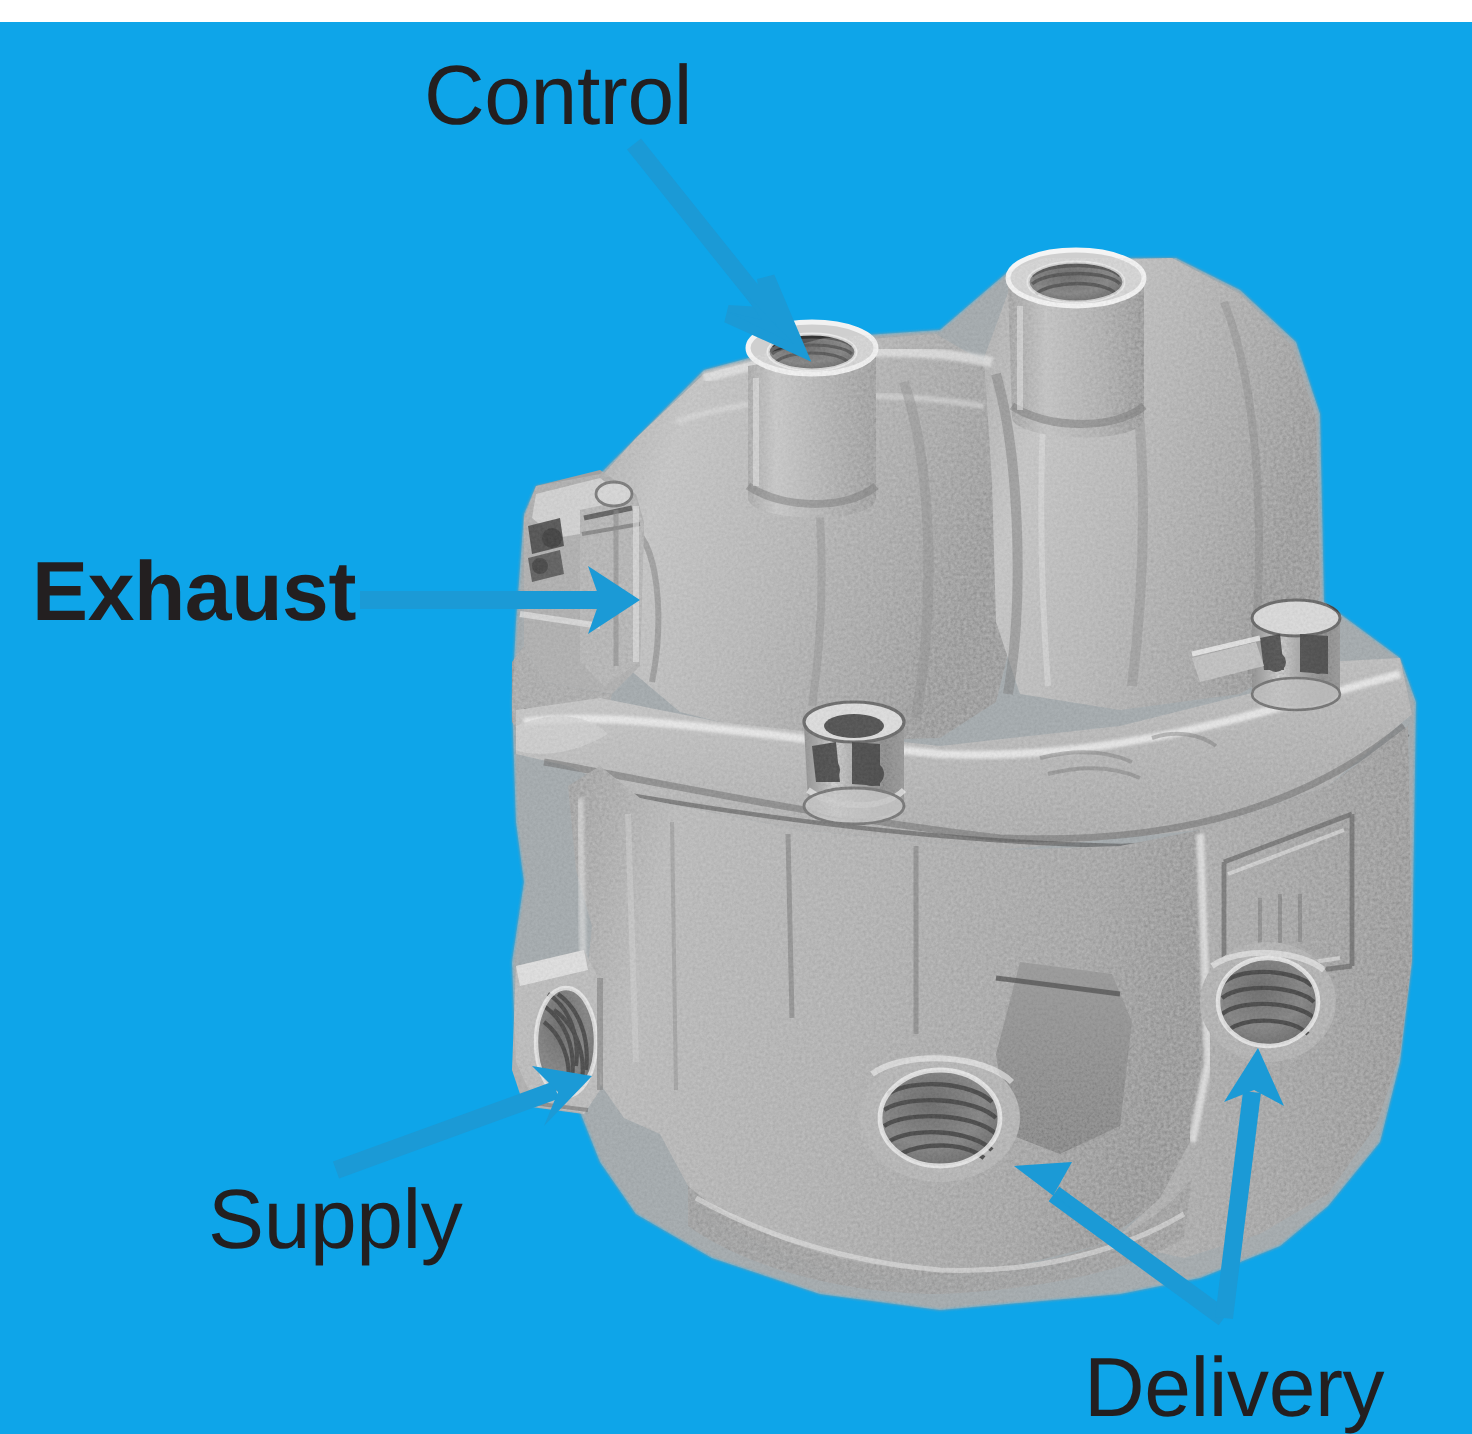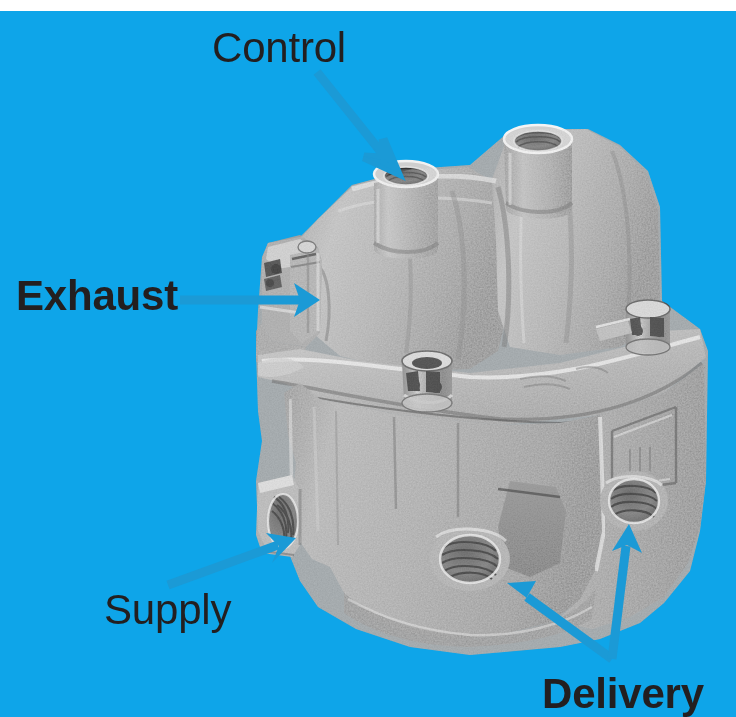--- a/index.html
+++ b/index.html
@@ -31,21 +31,21 @@
     font-size: 42px;
     line-height: 1;
     letter-spacing: -0.2px;
     color: #231f20;
     white-space: nowrap;
     -webkit-font-smoothing: antialiased;
   }
   #label-control  { left: 212px; top: 16px; }
   #label-exhaust  { left: 16px;  top: 264px; font-weight: bold; }
   #label-supply   { left: 104px; top: 578px; text-align: right; }
-  #label-delivery { left: 542px; top: 662px; font-weight: bold; }
+  #label-delivery { left: 542px; top: 662px; }
 </style>
 </head>
 <body>
 
 <div id="figure">
 
   <svg class="layer" viewBox="0 0 736 717" xmlns="http://www.w3.org/2000/svg">
     <defs>
 
       <filter id="castGrain" x="-10%" y="-10%" width="120%" height="120%">

